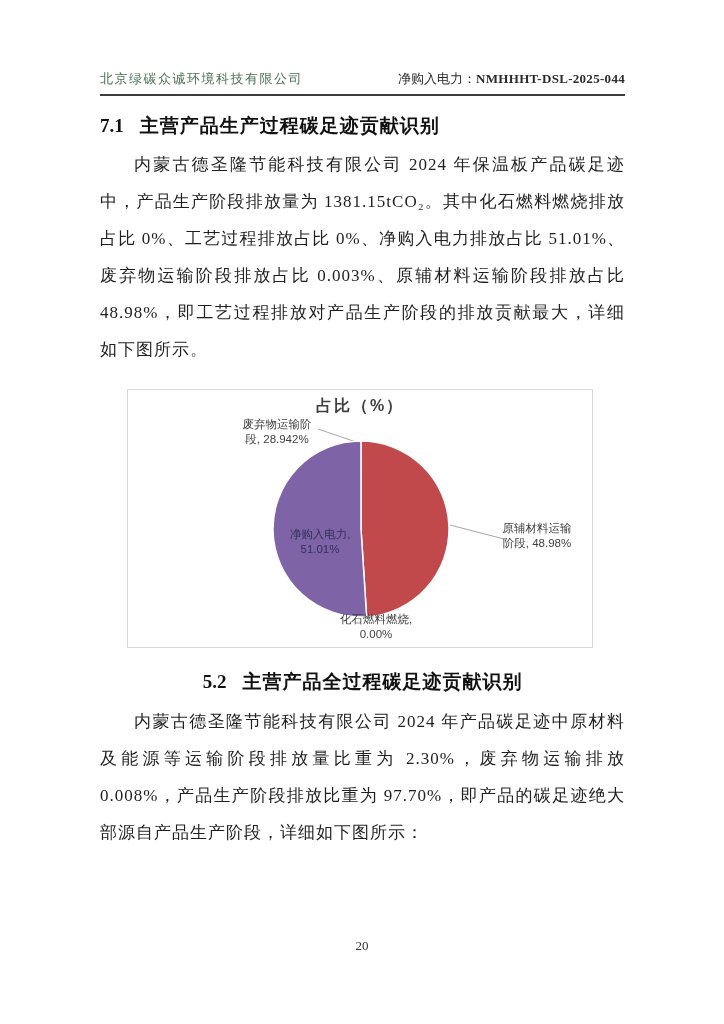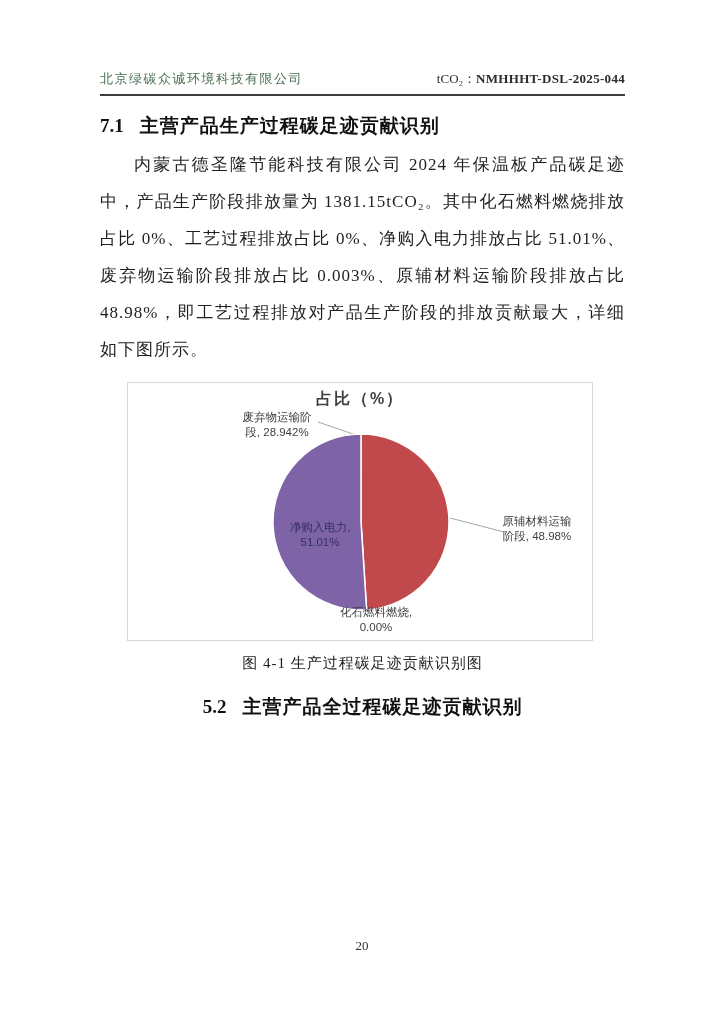--- a/index.html
+++ b/index.html
@@ -55,21 +55,21 @@
     font-weight: bold;
     letter-spacing: 1px;
     color: #111;
   }
   .sec-heading .sec-no { margin-right: 16px; letter-spacing: 0; }
   .h2 { margin-top: 21px; text-align: center; }
 
   
   .chart-box {
     position: relative;
-    margin-top: 14px;
+    margin-top: 21px;
     margin-left: 27px;
     width: 466px;
     height: 259px;
     border: 1px solid #d7d7d7;
     background: #ffffff;
     font-family: "Liberation Sans", "DejaVu Sans", sans-serif;
   }
   .chart-title {
     position: absolute;
     top: 6px; left: 0;
@@ -113,21 +113,21 @@
   }
 </style>
 </head>
 <body>
 
 <div class="page">
   <div class="content">
 
     <div class="hdr">
       <span class="hdr-company">北京绿碳众诚环境科技有限公司</span>
-      <span class="hdr-file"><span>tCO₂：</span><span class="num">NMHHHT-DSL-2025-044</span></span>
+      <span class="hdr-file"><span>净购入电力：</span><span class="num">NMHHHT-DSL-2025-044</span></span>
     </div>
 
 
     <div class="sec-heading">
       <span class="sec-no">7.1</span><span>主营产品生产过程碳足迹贡献识别</span>
     </div>
 
     <p class="para p2">内蒙古德圣隆节能科技有限公司 2024 年保温板产品碳足迹中，产品生产阶段排放量为 1381.15tCO₂。其中化石燃料燃烧排放占比 0%、工艺过程排放占比 0%、净购入电力排放占比 51.01%、废弃物运输阶段排放占比 0.003%、原辅材料运输阶段排放占比 48.98%，即工艺过程排放对产品生产阶段的排放贡献最大，详细如下图所示。</p>
 
     <div class="chart-box">
@@ -145,23 +145,23 @@
       <div class="c-lbl lbl-waste">废弃物运输阶
 段, 28.942%</div>
       <div class="c-lbl lbl-raw">原辅材料运输
 阶段, 48.98%</div>
       <div class="c-lbl lbl-power">净购入电力,
 51.01%</div>
       <div class="c-lbl lbl-fossil">化石燃料燃烧,
 0.00%</div>
     </div>
 
-    <div class="fig-caption">图 4-1 生产过程碳足迹贡献识别图</div>
 
     <div class="sec-heading h2">
       <span class="sec-no">5.2</span><span>主营产品全过程碳足迹贡献识别</span>
     </div>
 
+    <p class="para p3">内蒙古德圣隆节能科技有限公司 2024 年产品碳足迹中原材料及能源等运输阶段排放量比重为 2.30%，废弃物运输排放 0.008%，产品生产阶段排放比重为 97.70%，即产品的碳足迹绝大部源自产品生产阶段，详细如下图所示：</p>
 
   </div>
 
   <div class="page-number">20</div>
 </div>
 
 </body></html>

